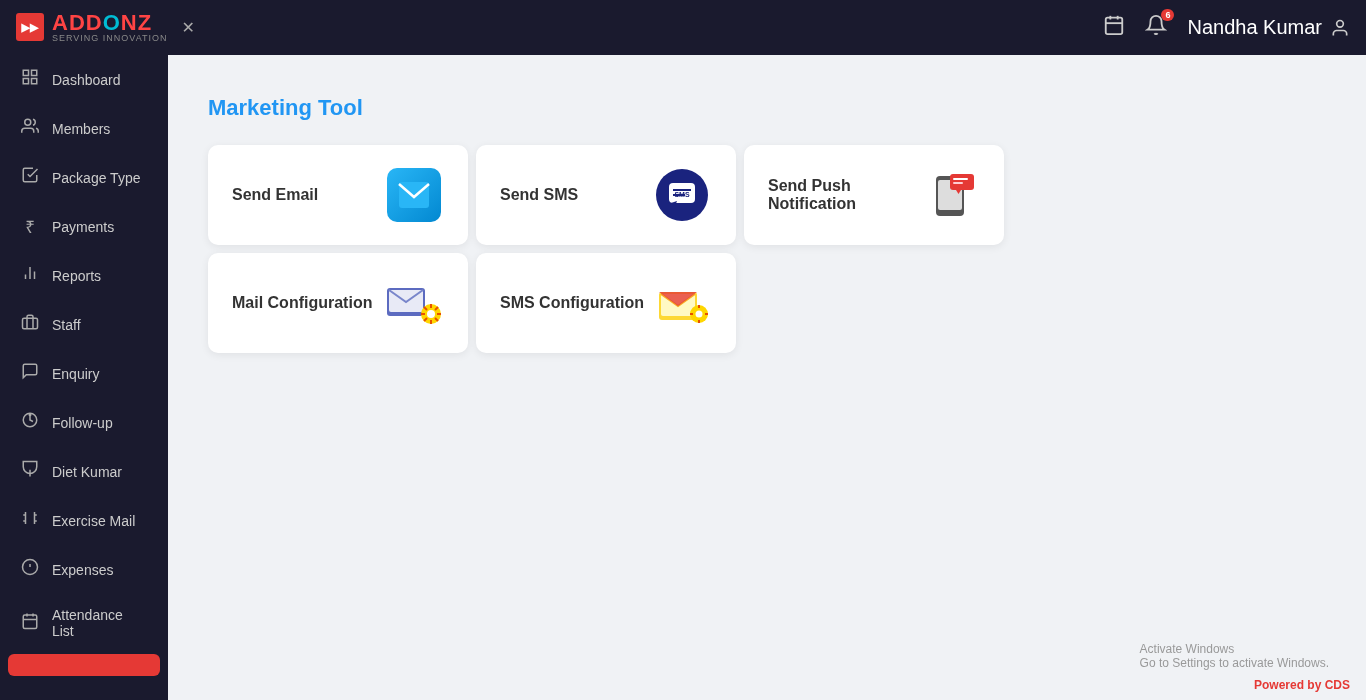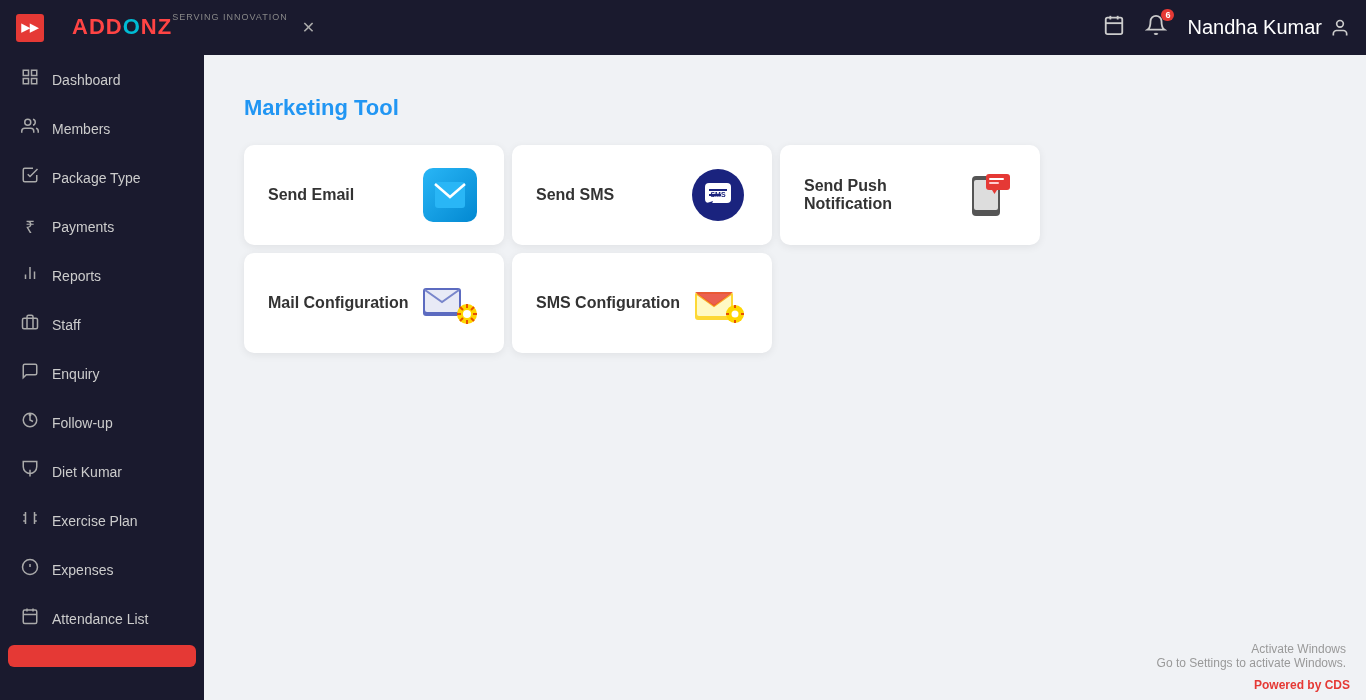--- a/index.html
+++ b/index.html
@@ -41,21 +41,21 @@
       text-transform: uppercase;
     }
     .logo-text span { color: #00bcd4; }
     .logo-subtitle {
       color: #888;
       font-size: 9px;
       text-transform: uppercase;
       letter-spacing: 1px;
       margin-top: -2px;
     }
-    .logo-block { display: flex; flex-direction: row; line-height: 1.1; margin-left: 20px; }
+    .logo-block { display: flex; flex-direction: column; line-height: 1.1; }
     .logo-close {
       color: #aaa;
       margin-left: 6px;
       font-size: 16px;
       cursor: pointer;
     }
     .topnav-right {
       margin-left: auto;
       display: flex;
       align-items: center;
@@ -85,21 +85,21 @@
       color: #fff;
       font-size: 20px;
       cursor: pointer;
     }
 
     
     .layout { display: flex; flex: 1; overflow: hidden; }
 
     
     .sidebar {
-      width: 204px;
+      width: 168px;
       background: #1a1a2e;
       flex-shrink: 0;
       overflow-y: auto;
       padding-bottom: 4px;
     }
     .sidebar-item {
       display: flex;
       align-items: center;
       gap: 12px;
       padding: 13px 20px;
@@ -179,24 +179,23 @@
       right: 16px;
       font-size: 12px;
       color: #aaa;
     }
     .footer-text span { color: #e53935; font-weight: bold; }
 
     
     .activate-watermark {
       position: fixed;
       bottom: 30px;
-      right: 20px;
+      right: 37px;
       color: #999;
       font-size: 12px;
-      text-align: right;
       pointer-events: none;
     }
   </style>
 </head>
 <body>
 
 <nav class="topnav">
   <div class="topnav-logo">
     <div class="logo-icon">▶▶</div>
     <div class="logo-block">
@@ -326,21 +325,21 @@
       </span>
       <span>Diet Kumar</span>
     </div>
 
     <div class="sidebar-item">
       <span class="icon">
         <svg width="18" height="18" viewBox="0 0 24 24" fill="none" stroke="#aaa" stroke-width="2">
           <path d="M6 4v16M18 4v16M3 8h4M17 8h4M3 16h4M17 16h4"></path>
         </svg>
       </span>
-      <span>Exercise Plan</span>
+      <span>Exercise Mail</span>
     </div>
 
     <div class="sidebar-item">
       <span class="icon">
         <svg width="18" height="18" viewBox="0 0 24 24" fill="none" stroke="#aaa" stroke-width="2">
           <circle cx="12" cy="12" r="10"></circle>
             <line x1="12" y1="8" x2="12" y2="12"></line>
             <line x1="12" y1="16" x2="12.01" y2="16"></line>
         </svg>
       </span>

